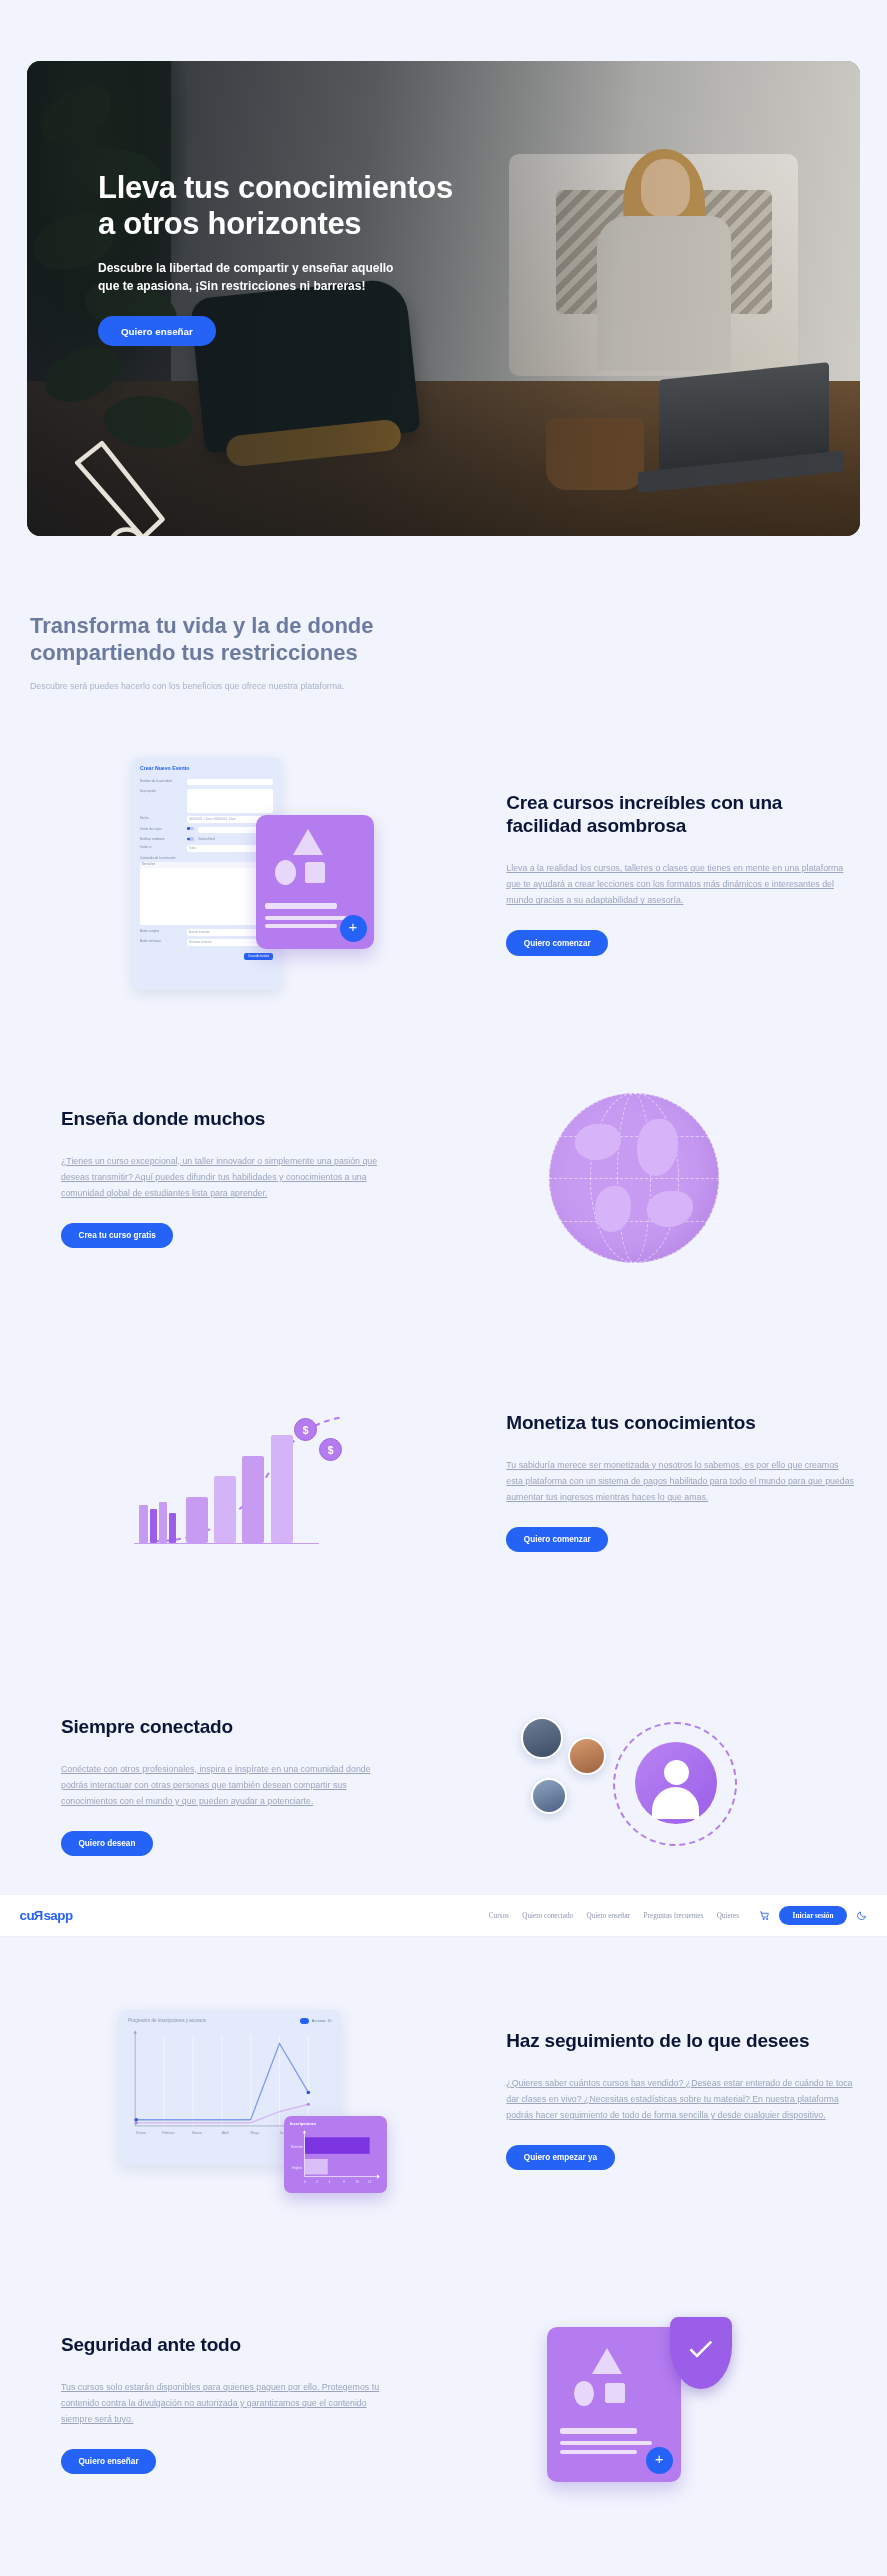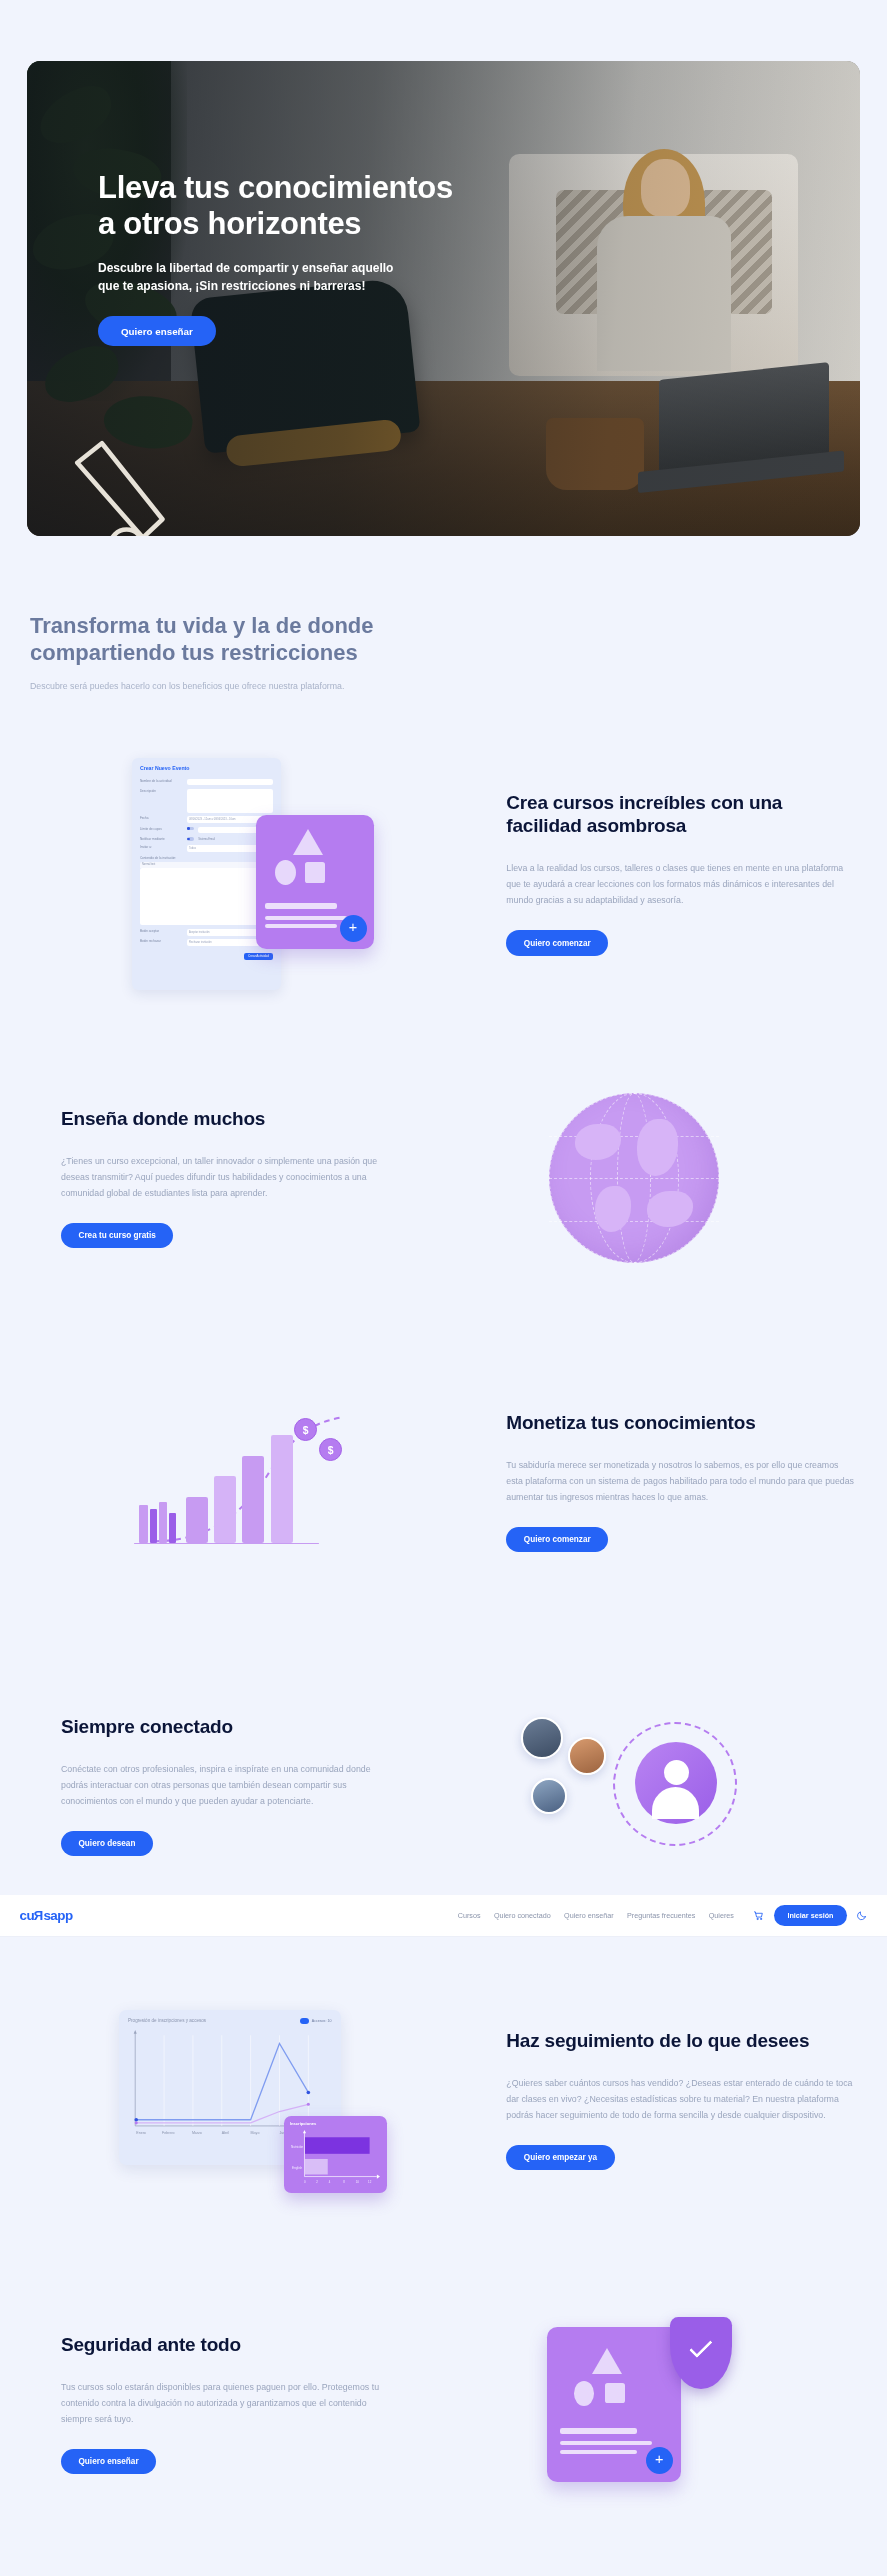--- a/index.html
+++ b/index.html
@@ -64,21 +64,21 @@
   .intro h2 { font-size:22px; line-height:1.22; color:#6b7a9e; font-weight:700; max-width:453px; }
   .intro p { font-size:8.8px; color:#a8b2c8; margin-top:14.4px; }
 
   
   .feature { display:flex; align-items:center; gap:20.6px; padding:0 30px; margin-top:62px; }
   .feature.reverse { flex-direction:row-reverse; }
   .feat-text { width:361px; flex:none; padding-left:10.3px;}
   .feature.reverse .feat-text { padding-left:31px; }
   .feat-art { flex:1; display:flex; justify-content:center; align-items:center; min-height:242px; position:relative;}
   .feat-title { font-size:19px; font-weight:800; line-height:1.2; color:#0b1538; letter-spacing:-0.2px; }
-  .feat-body { font-size:8.8px; line-height:1.85; color:#9aa5bd; margin-top:22px; }
+  .feat-body { font-size:8.8px; line-height:1.85; color:#9aa5bd; margin-top:22px;text-decoration:underline; }
   .btn-feat { margin-top:21.6px; font-size:8.2px; padding:8.2px 17.5px; }
 
   
   .mock1 { position:relative; width:242px; height:242px; }
   .mock-form { position:absolute; left:0; top:5.2px; width:149px; height:232px; background:#e3eafb;
       border-radius:6.2px; padding:7.2px 8.2px; font-size:3.6px; color:#7e8aa6; box-shadow:0 3.1px 12.4px rgba(30,50,120,.10);}
   .mock-form h4 { color:#2563f6; font-size:5.2px; font-weight:600; margin-bottom:7.2px; }
   .mf-row { display:flex; align-items:flex-start; gap:4.1px; margin-bottom:3.6px; }
   .mf-lab { width:43px; font-size:3.1px; line-height:1.5; }
   .mf-in { flex:1; background:#fff; border-radius:2.1px; height:6.7px; }
@@ -145,23 +145,23 @@
   .shield { position:absolute; right:10.3px; top:0; width:62px;height:72px;background:#9a5ee8;
       border-radius:8.2px 8.2px 50% 50%/8.2px 8.2px 60% 60%; box-shadow:0 5.2px 12.4px rgba(90,50,170,.35);}
   .shield .chk { position:absolute; left:19.6px; top:24px; width:21.6px;height:11.3px;border-left:3.6px solid #fff;
       border-bottom:3.6px solid #fff; transform:rotate(-45deg); border-radius:1px;}
 
   
   .navbar { position:absolute; left:0; right:0; top:1895px; height:41px; background:#fff;
       display:flex; align-items:center; padding:0 19.6px; z-index:30; box-shadow:0 0.5px 0 rgba(0,0,0,.04); }
   .logo { font-size:13.4px; font-weight:800; color:#2563f6; letter-spacing:-0.5px; }
   .logo .r { display:inline-block; transform:scaleX(-1); }
-  .nav-links { display:flex; gap:13.4px; margin-left:auto; }
+  .nav-links { display:flex; gap:13.4px; margin-left:auto;font-family:Liberation Serif, serif; }
   .nav-links a { color:#8b95ab; font-size:7.2px; text-decoration:none; }
-  .nav-right { display:flex; align-items:center; gap:9.3px; margin-left:19.6px; }
+  .nav-right { display:flex; align-items:center; gap:9.3px; margin-left:19.6px;font-family:Liberation Serif, serif; }
   .btn-login { font-size:7.2px; padding:5.7px 13.4px; }
   .icon-btn { color:#2563f6; cursor:pointer; display:flex; }
 </style>
 </head>
 <body>
 
 <div class="page">
 
   <section class="hero-wrap">
     <div class="hero">

